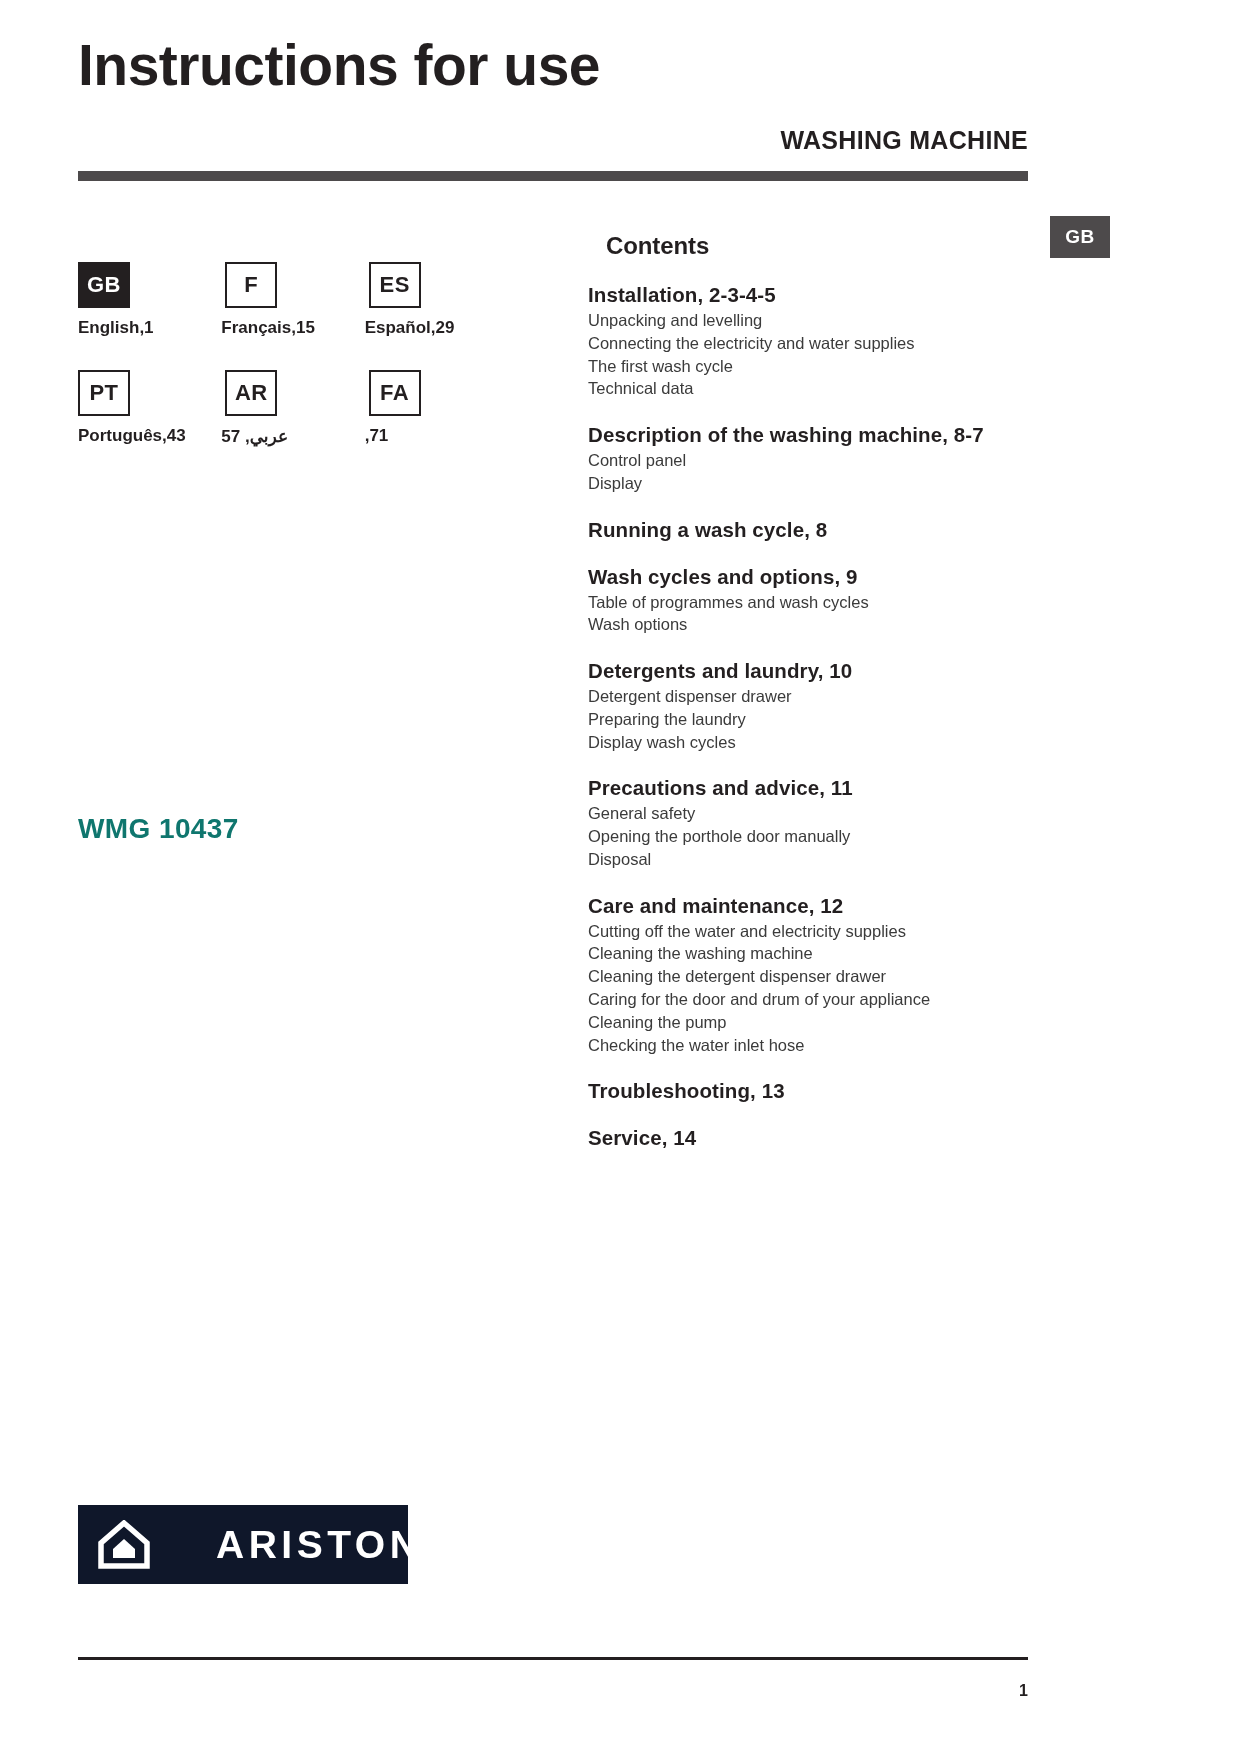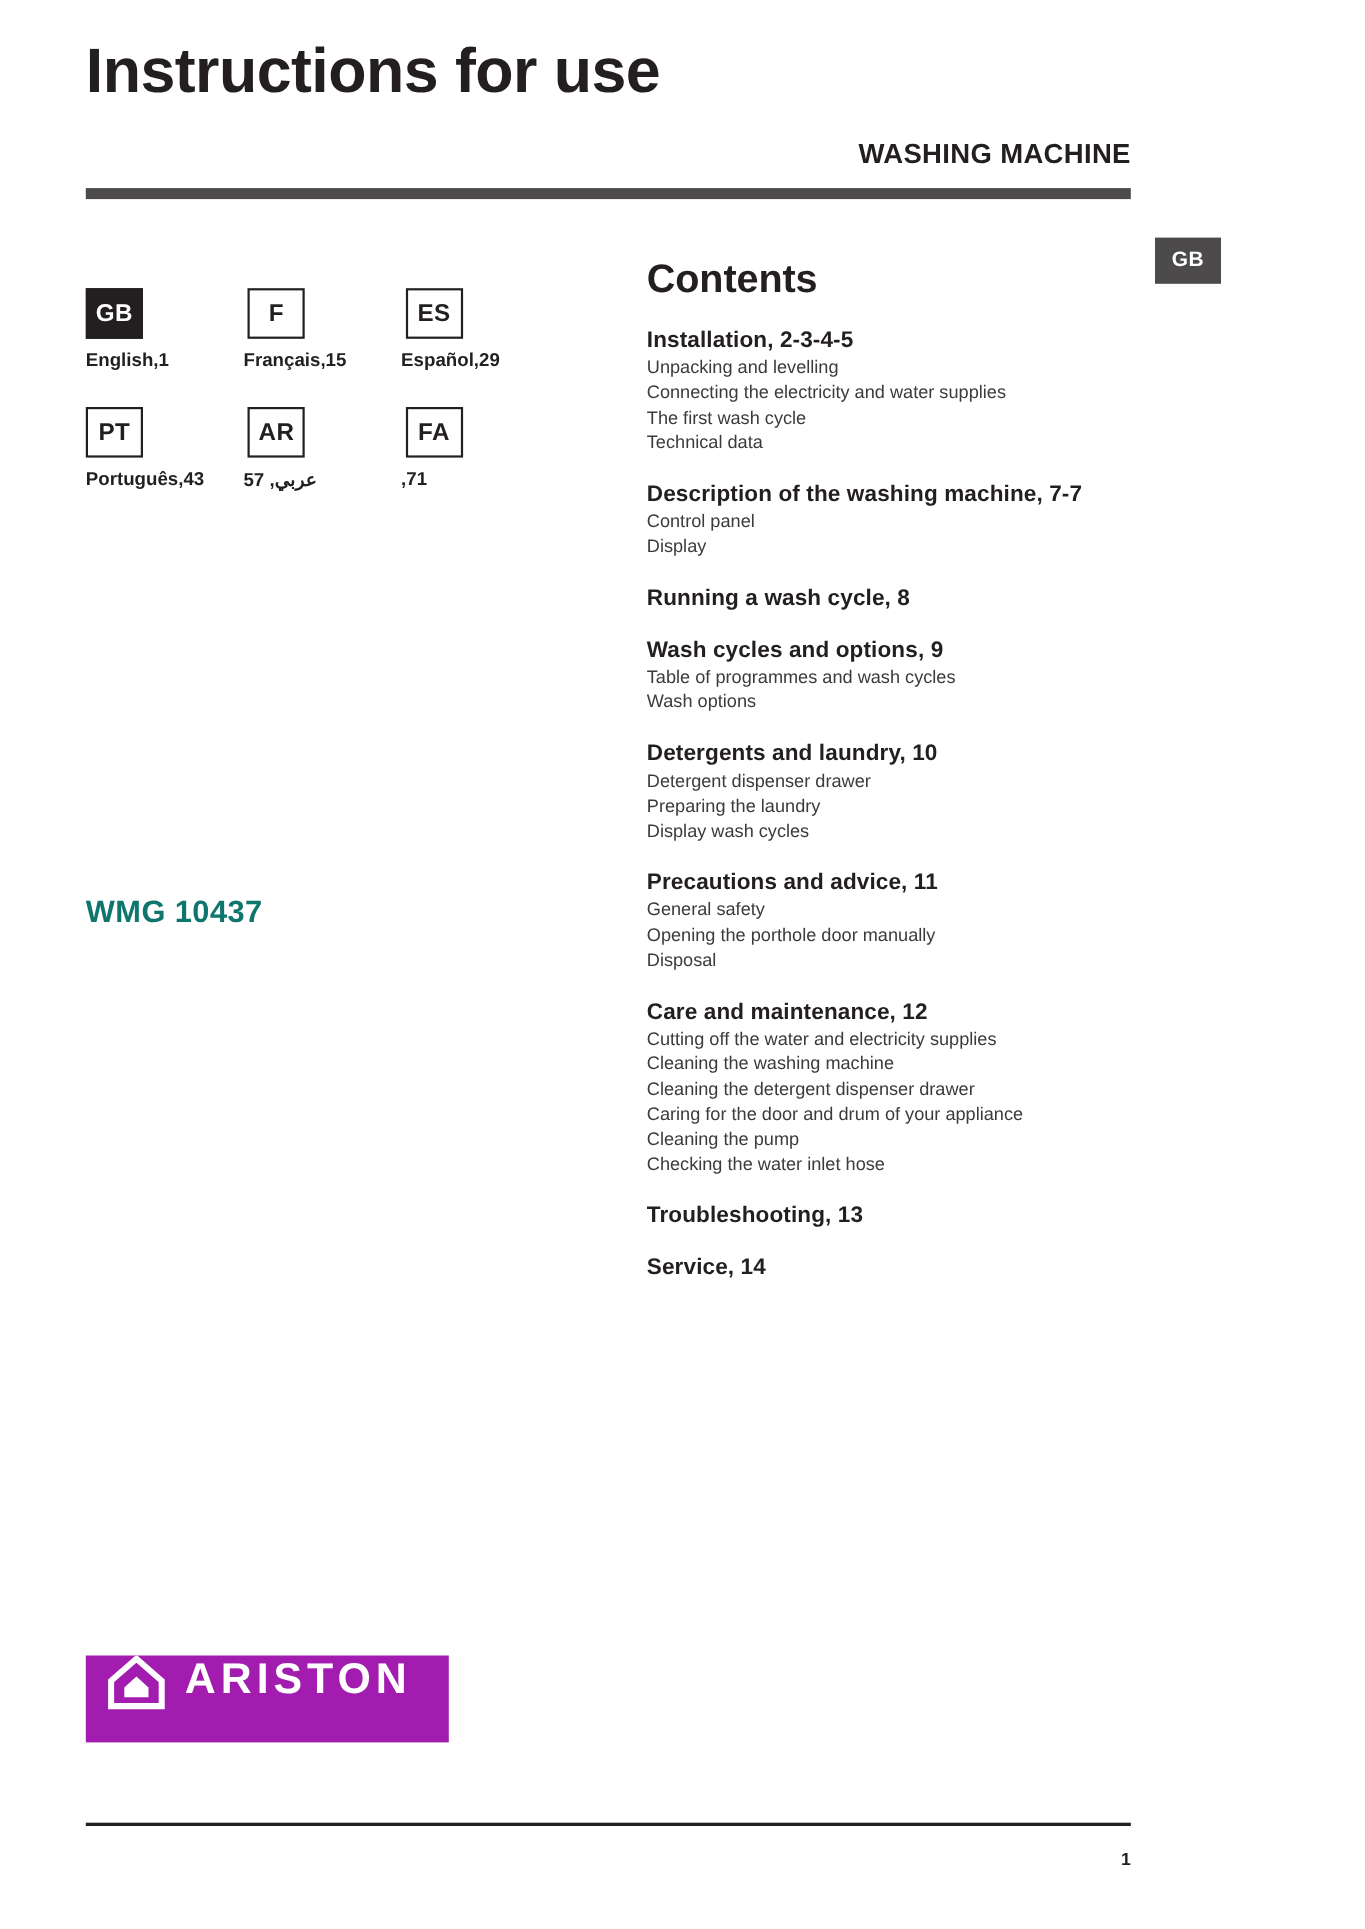--- a/index.html
+++ b/index.html
@@ -131,25 +131,25 @@
   }
 
   
   .contents {
     position: absolute;
     left: 588px;
     top: 232px;
     width: 440px;
   }
   .contents-title {
-    font-size: 36px;
+    font-size: 24px;
     font-weight: bold;
     letter-spacing: -0.1px;
     color: #231f20;
-    margin: 0 0 23px 0;
+    margin: 0 0 23px 18px;
   }
   .toc-section {
     margin-bottom: 23px;
   }
   .toc-heading {
     font-size: 20.5px;
     font-weight: bold;
     letter-spacing: 0.1px;
     color: #231f20;
     margin-bottom: 2px;
@@ -163,22 +163,24 @@
     white-space: nowrap;
   }
 
   
   .logo {
     position: absolute;
     left: 78px;
     top: 1505px;
     width: 330px;
     height: 79px;
-    background: #a21caf;
+    background: #0f172a;
     display: flex;
+    align-items: center;
+    gap: 48px;
   }
   .logo-mark {
     margin-left: 19px;
     width: 54px;
     height: 50px;
     flex: 0 0 auto;
   }
   .logo-word {
     margin-left: 17px;
     color: #ffffff;
@@ -258,21 +260,21 @@
     <div class="contents-title">Contents</div>
     <div id="toc-sections">
         <div class="toc-section">
           <div class="toc-heading">Installation, 2-3-4-5</div>
           <div class="toc-item">Unpacking and levelling</div>
           <div class="toc-item">Connecting the electricity and water supplies</div>
           <div class="toc-item">The first wash cycle</div>
           <div class="toc-item">Technical data</div>
         </div>
         <div class="toc-section">
-          <div class="toc-heading">Description of the washing machine, 7-7</div>
+          <div class="toc-heading">Description of the washing machine, 8-7</div>
           <div class="toc-item">Control panel</div>
           <div class="toc-item">Display</div>
         </div>
         <div class="toc-section">
           <div class="toc-heading">Running a wash cycle, 8</div>
         </div>
         <div class="toc-section">
           <div class="toc-heading">Wash cycles and options, 9</div>
           <div class="toc-item">Table of programmes and wash cycles</div>
           <div class="toc-item">Wash options</div>

